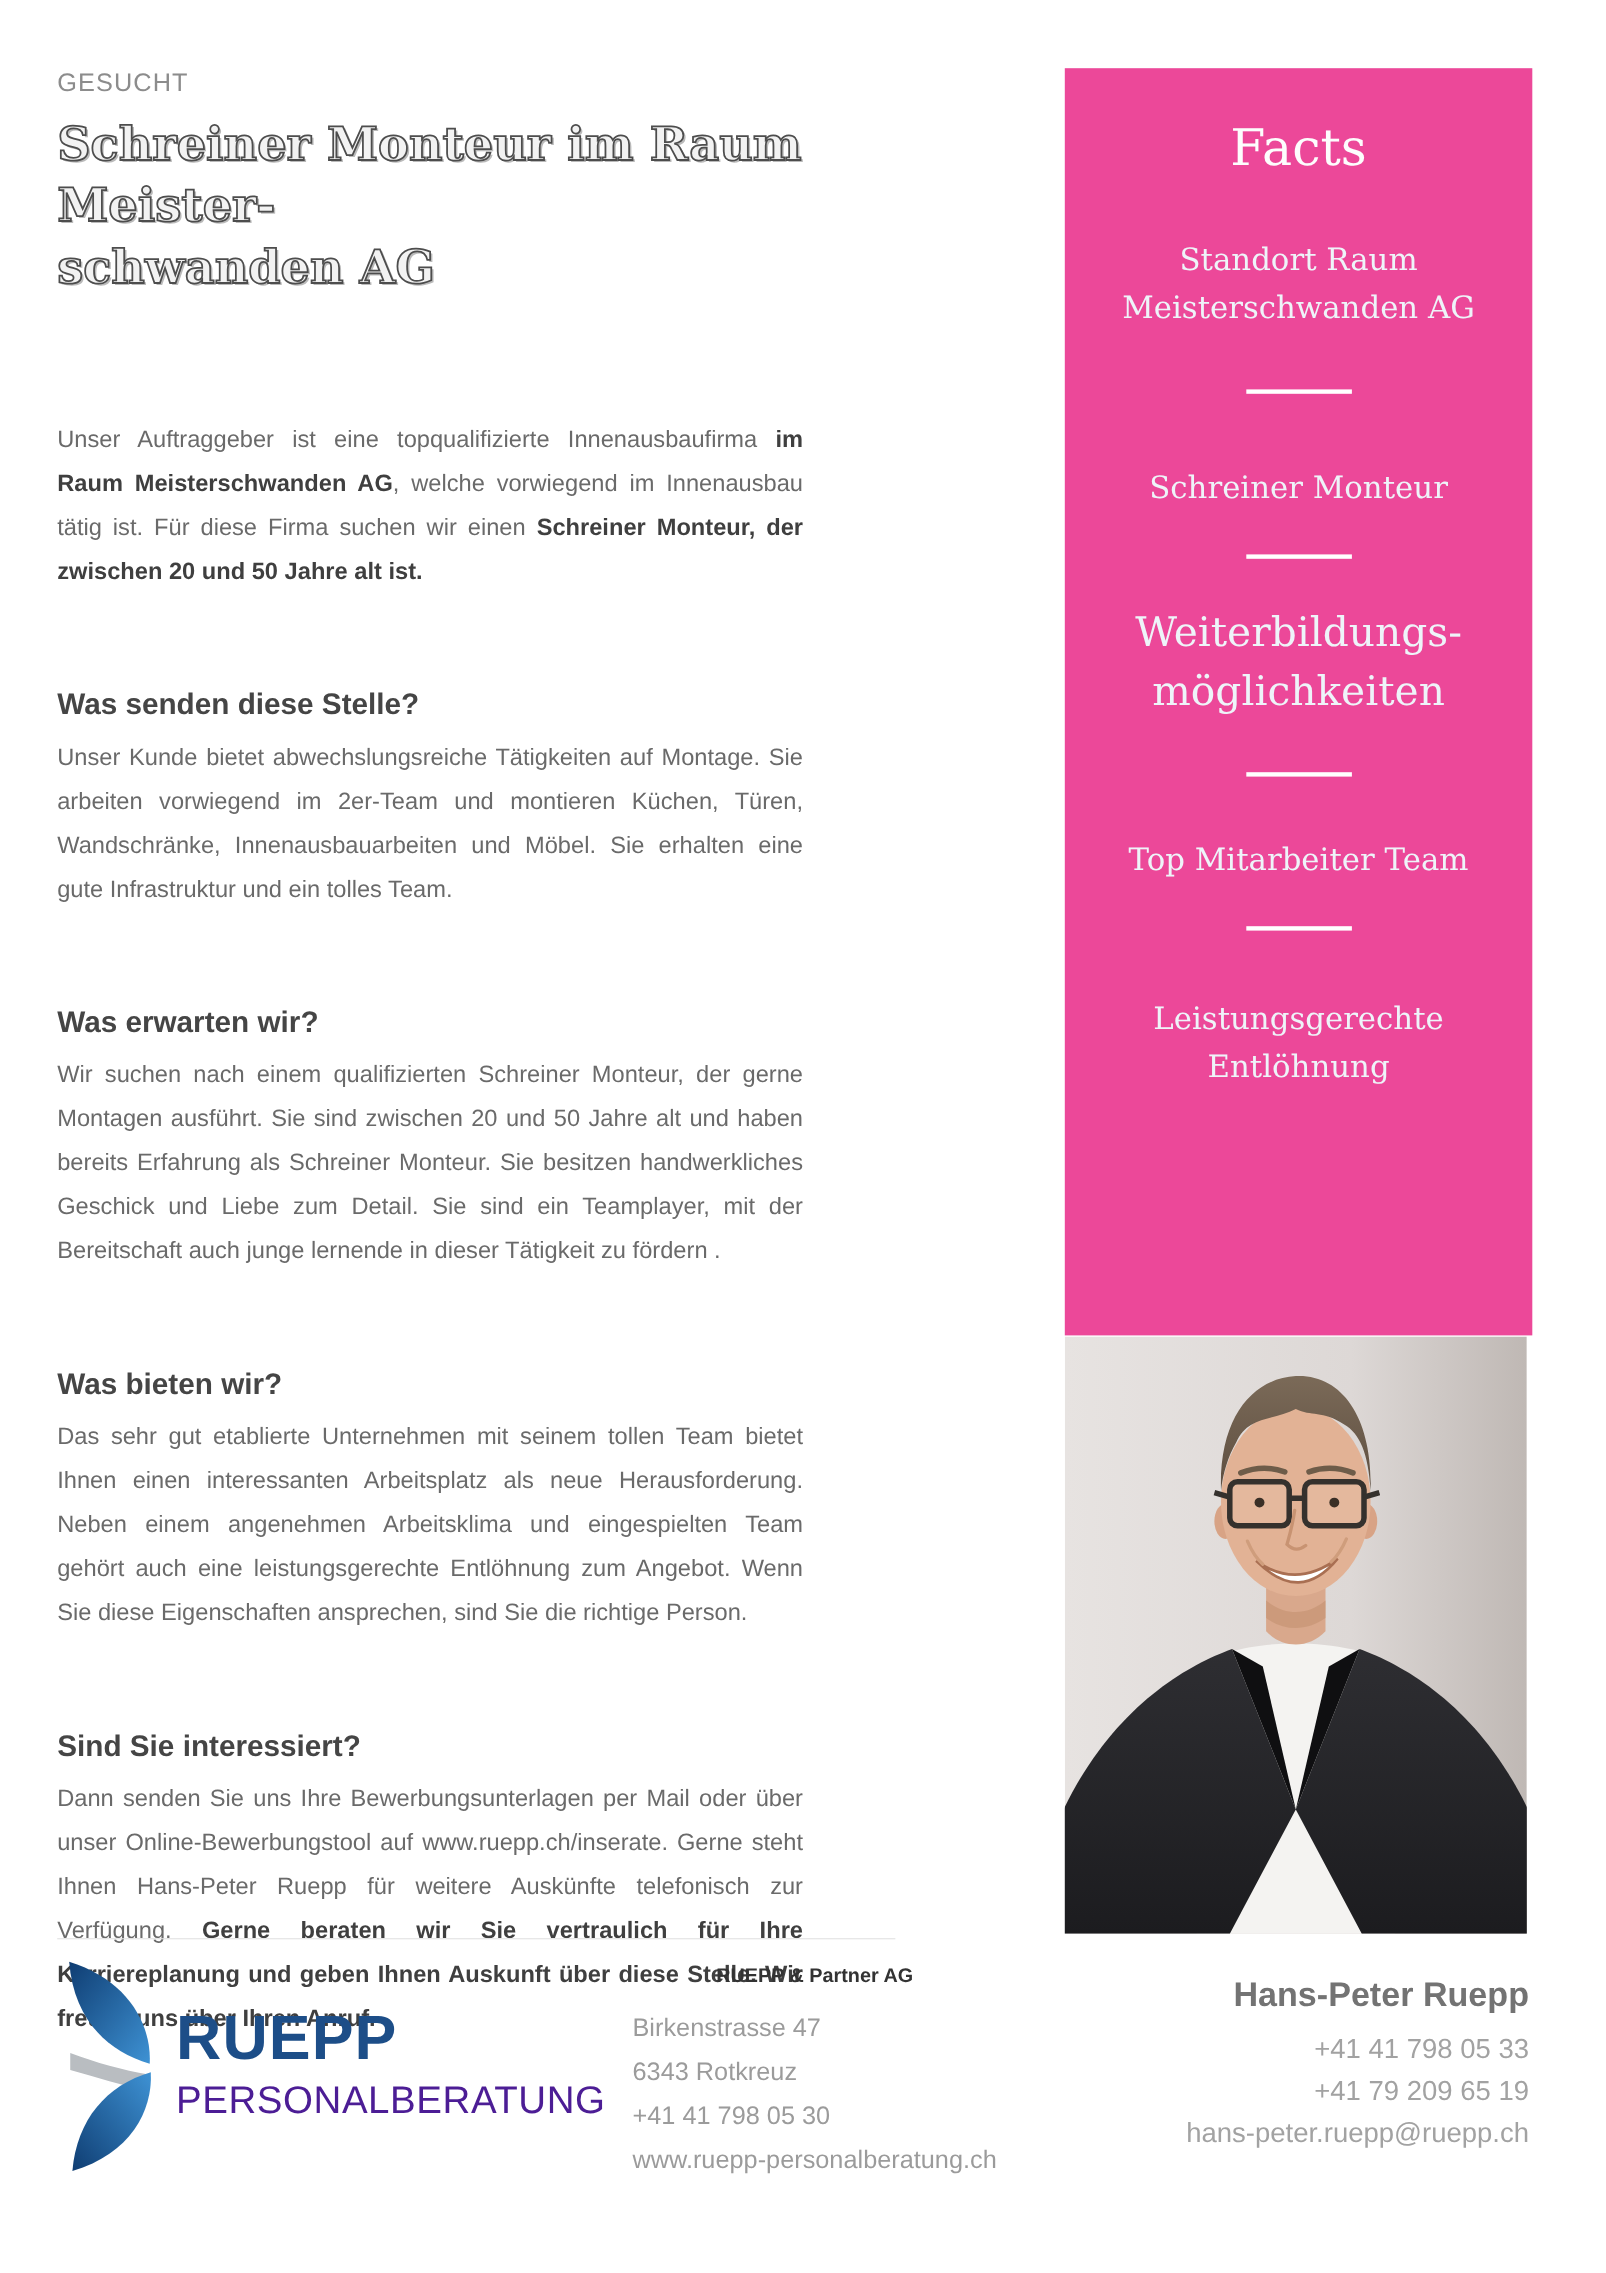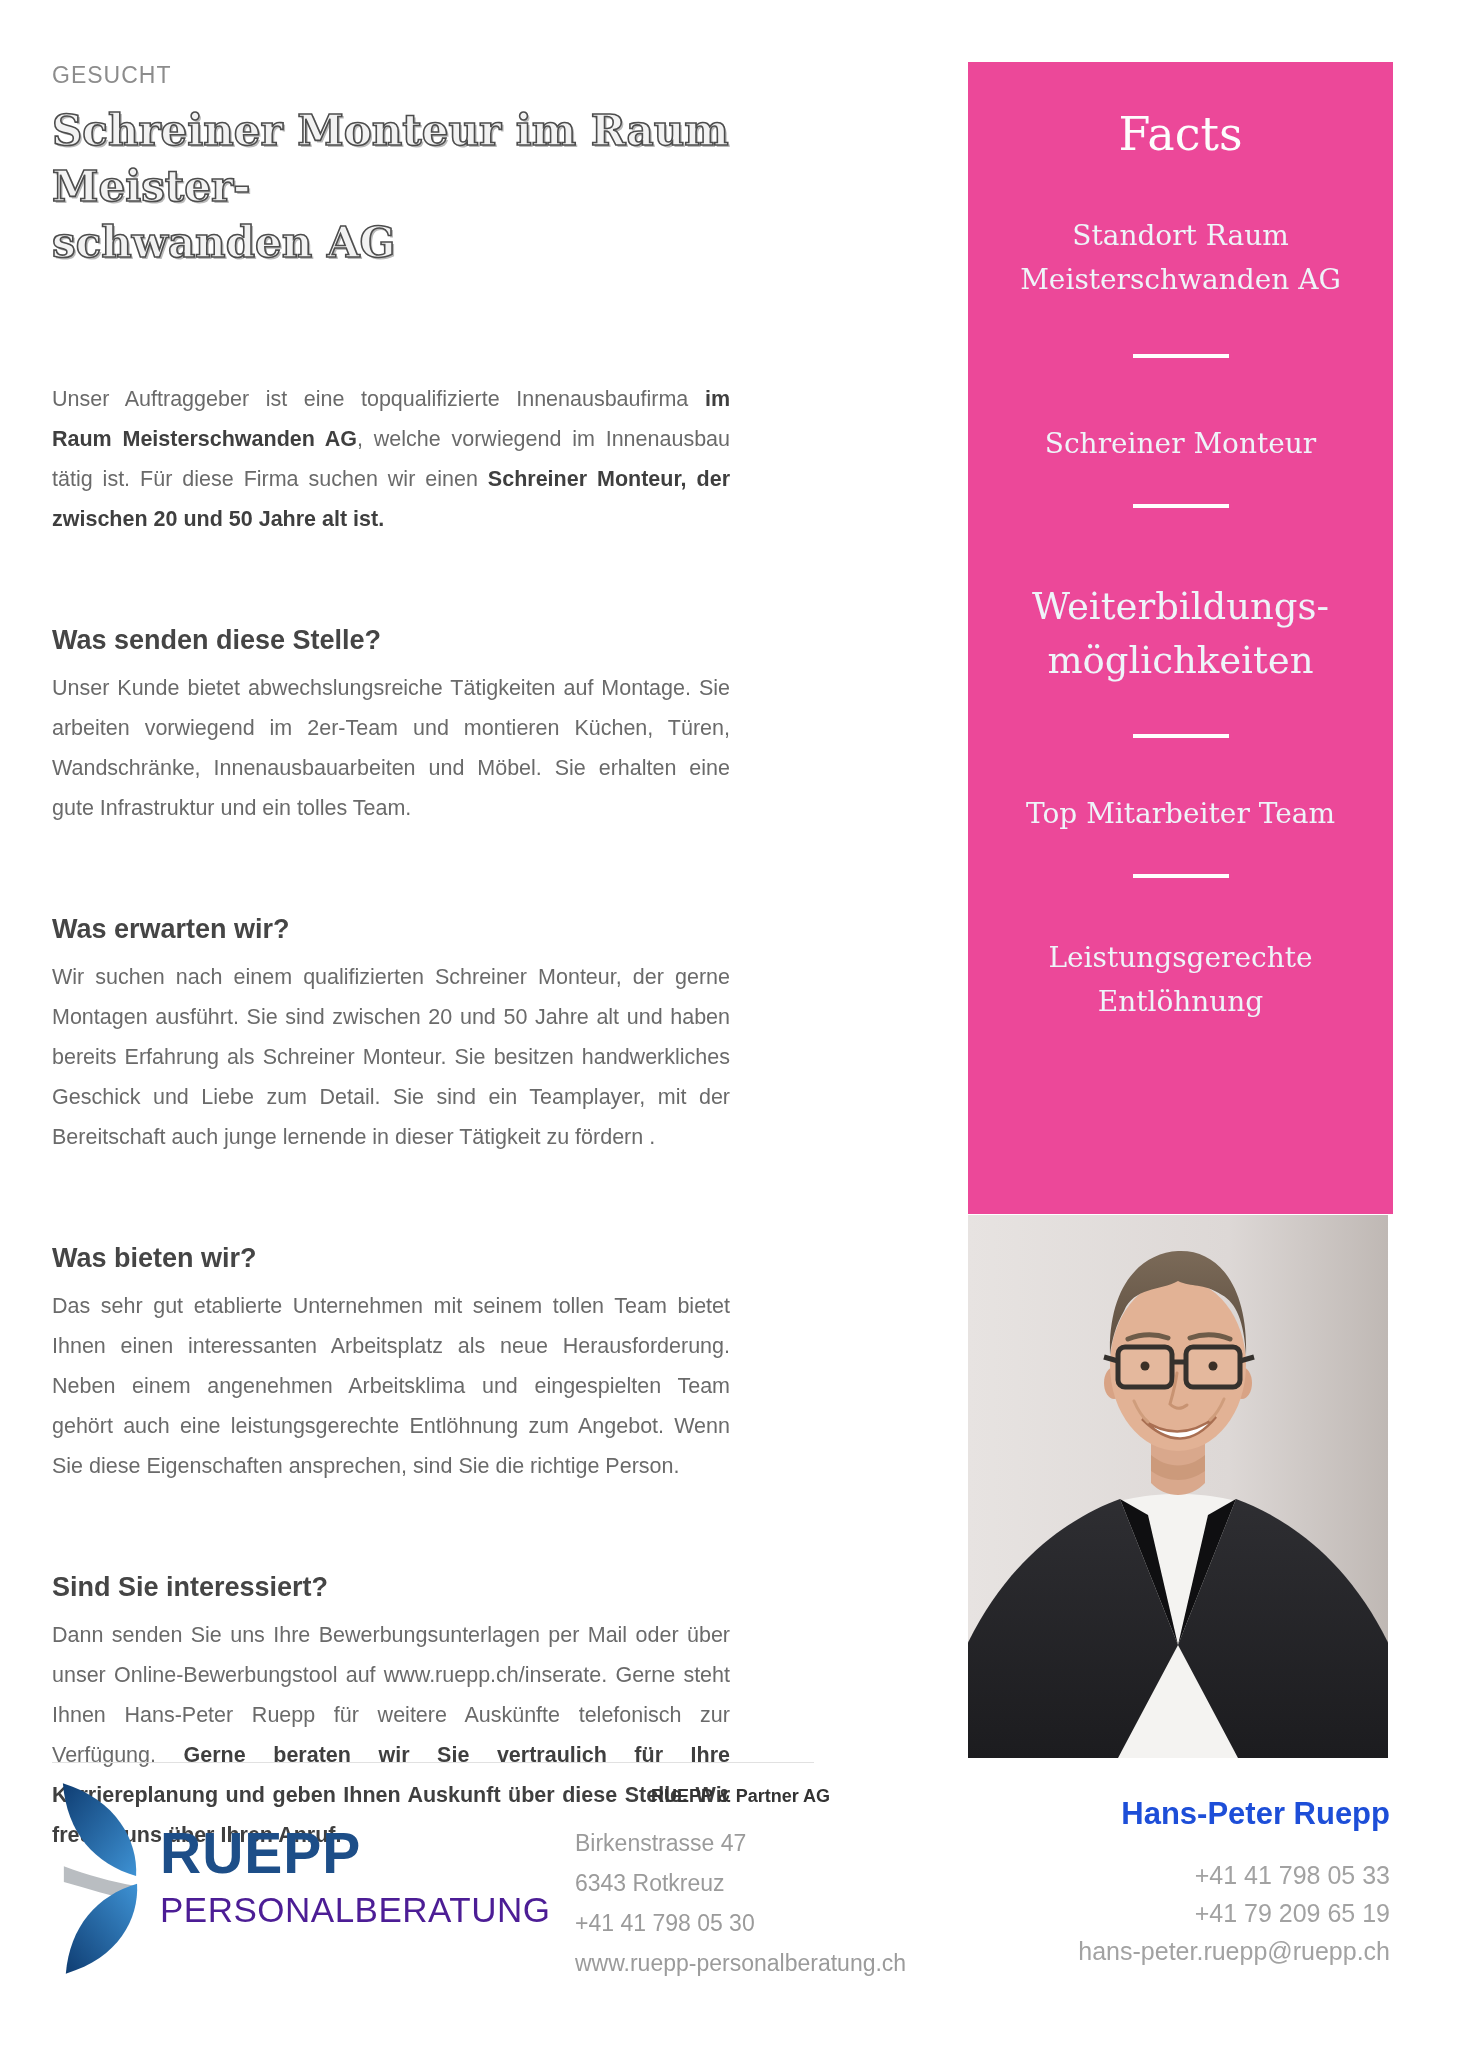--- a/index.html
+++ b/index.html
@@ -47,21 +47,21 @@
     background:#ec4899;
     font-family:"DejaVu Serif", serif;color:#ffffff;
     text-align:center;
   }
   .facts-title{font-size:46px;line-height:56px;margin-top:44px;font-weight:400;color:#fdfdfd;}
   .fact{font-size:28px;line-height:44px;color:#eef4f9;padding:0 28px;font-weight:400;}
   .fact.large{font-size:37px;line-height:54px;}
   .wdiv{width:96px;height:4px;background:#ffffff;margin:0 auto;}
   .f1{margin-top:52px}.d1{margin-top:52px}
   .f2{margin-top:64px}.d2{margin-top:38px}
-  .f3{margin-top:72px}.d3{margin-top:46px}
+  .f3{margin-top:40px}.d3{margin-top:46px}
   .f4{margin-top:54px}.d4{margin-top:38px}
   .f5{margin-top:58px}
 
   
   .portrait{position:absolute;left:968px;top:1215px;width:420px;height:543px;}
 
   
   .logo-mark{position:absolute;left:58px;top:1780px;width:82px;height:196px;}
   .logo-word{
     position:absolute;left:160px;top:1820px;
@@ -72,21 +72,21 @@
     font-size:35px;font-weight:400;color:#4c1d95;letter-spacing:.5px;
   }
 
   
   .company{position:absolute;left:575px;top:1786px;}
   .company .name{font-size:18px;font-weight:700;color:#333333;margin-bottom:16px;text-align:center;}
   .company .line{font-size:23px;color:#9b9b9b;line-height:40px;}
 
   
   .contact{position:absolute;right:70px;top:1796px;text-align:right;}
-  .contact .name{font-size:31px;font-weight:700;color:#1d4ed8;margin-bottom:24px;}
+  .contact .name{font-size:31px;font-weight:700;color:#737373;margin-bottom:12px;}
   .contact .line{font-size:25px;color:#a2a2a2;line-height:38px;}
 </style>
 </head>
 <body>
 
 <div class="page">
 
   <div class="content">
     <p class="kicker">GESUCHT</p>
 

